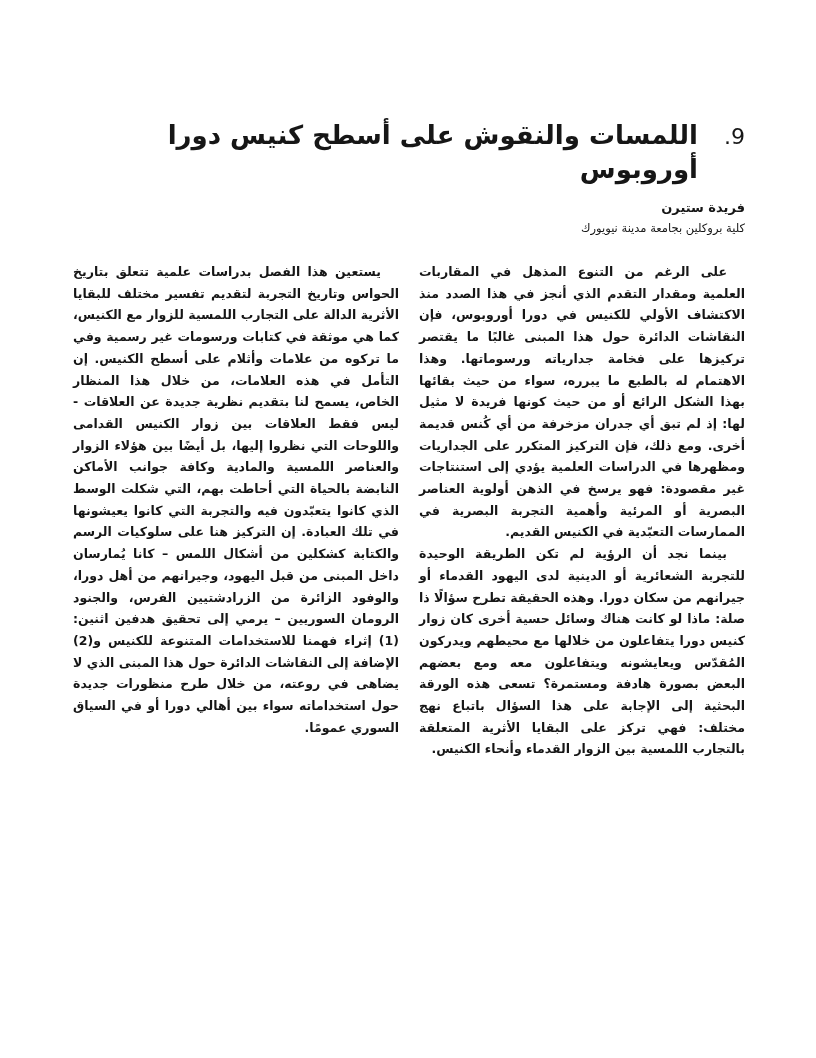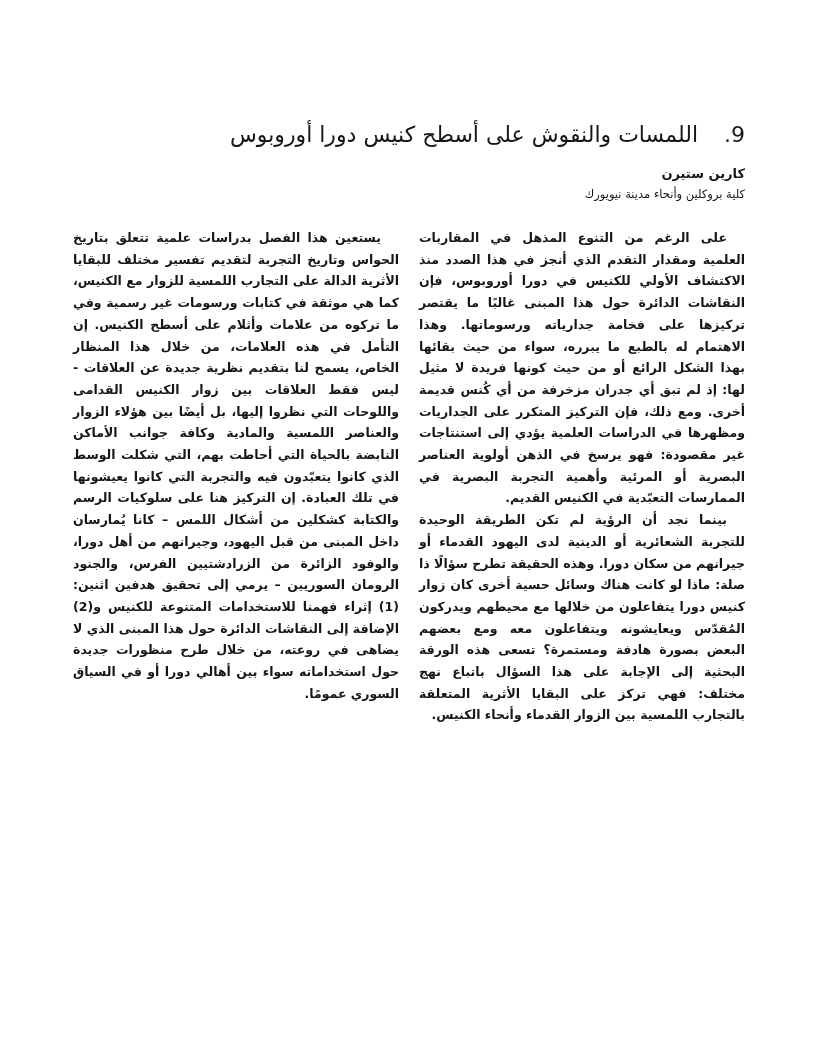--- a/index.html
+++ b/index.html
@@ -33,22 +33,22 @@
     gap: 26px;
     font-size: 22px;
     line-height: 34px;
     font-weight: 400;
   }
   .chapter-number {
     white-space: nowrap;
   }
   .chapter-title {
     margin: 0;
-    font-size: 22px;
-    font-weight: 400;
+    font-size: 26px;
+    font-weight: 700;
     line-height: 34px;
   }
   .author-block {
     margin-top: 13px;
     text-align: right;
   }
   .author-name {
     font-size: 13px;
     font-weight: 700;
     line-height: 18px;
@@ -85,22 +85,22 @@
 
 <div class="page">
   <div class="content">
 
     <div class="title-row">
       <span class="chapter-number">9.</span>
       <h1 class="chapter-title">اللمسات والنقوش على أسطح كنيس دورا أوروبوس</h1>
     </div>
 
     <div class="author-block">
-      <div class="author-name">كارين ستيرن</div>
-      <div class="author-affiliation">كلية بروكلين وأنحاء مدينة نيويورك</div>
+      <div class="author-name">فريدة ستيرن</div>
+      <div class="author-affiliation">كلية بروكلين بجامعة مدينة نيويورك</div>
     </div>
 
     <div class="columns">
       <div class="col">
           <p class="para">على الرغم من التنوع المذهل في المقاربات العلمية ومقدار التقدم الذي أنجز في هذا الصدد منذ الاكتشاف الأولي للكنيس في دورا أوروبوس، فإن النقاشات الدائرة حول هذا المبنى غالبًا ما يقتصر تركيزها على فخامة جدارياته ورسوماتها. وهذا الاهتمام له بالطبع ما يبرره، سواء من حيث بقائها بهذا الشكل الرائع أو من حيث كونها فريدة لا مثيل لها: إذ لم تبق أي جدران مزخرفة من أي كُنس قديمة أخرى. ومع ذلك، فإن التركيز المتكرر على الجداريات ومظهرها في الدراسات العلمية يؤدي إلى استنتاجات غير مقصودة: فهو يرسخ في الذهن أولوية العناصر البصرية أو المرئية وأهمية التجربة البصرية في الممارسات التعبّدية في الكنيس القديم.</p>
           <p class="para">بينما نجد أن الرؤية لم تكن الطريقة الوحيدة للتجربة الشعائرية أو الدينية لدى اليهود القدماء أو جيرانهم من سكان دورا. وهذه الحقيقة تطرح سؤالًا ذا صلة: ماذا لو كانت هناك وسائل حسية أخرى كان زوار كنيس دورا يتفاعلون من خلالها مع محيطهم ويدركون المُقدّس ويعايشونه ويتفاعلون معه ومع بعضهم البعض بصورة هادفة ومستمرة؟ تسعى هذه الورقة البحثية إلى الإجابة على هذا السؤال باتباع نهج مختلف: فهي تركز على البقايا الأثرية المتعلقة بالتجارب اللمسية بين الزوار القدماء وأنحاء الكنيس.</p>
         </div>
       <div class="col">
           <p class="para">يستعين هذا الفصل بدراسات علمية تتعلق بتاريخ الحواس وتاريخ التجربة لتقديم تفسير مختلف للبقايا الأثرية الدالة على التجارب اللمسية للزوار مع الكنيس، كما هي موثقة في كتابات ورسومات غير رسمية وفي ما تركوه من علامات وأثلام على أسطح الكنيس. إن التأمل في هذه العلامات، من خلال هذا المنظار الخاص، يسمح لنا بتقديم نظرية جديدة عن العلاقات - ليس فقط العلاقات بين زوار الكنيس القدامى واللوحات التي نظروا إليها، بل أيضًا بين هؤلاء الزوار والعناصر اللمسية والمادية وكافة جوانب الأماكن النابضة بالحياة التي أحاطت بهم، التي شكلت الوسط الذي كانوا يتعبّدون فيه والتجربة التي كانوا يعيشونها في تلك العبادة. إن التركيز هنا على سلوكيات الرسم والكتابة كشكلين من أشكال اللمس – كانا يُمارسان داخل المبنى من قبل اليهود، وجيرانهم من أهل دورا، والوفود الزائرة من الزرادشتيين الفرس، والجنود الرومان السوريين – يرمي إلى تحقيق هدفين اثنين: (1) إثراء فهمنا للاستخدامات المتنوعة للكنيس و(2) الإضافة إلى النقاشات الدائرة حول هذا المبنى الذي لا يضاهى في روعته، من خلال طرح منظورات جديدة حول استخداماته سواء بين أهالي دورا أو في السياق السوري عمومًا.</p>
         </div>

